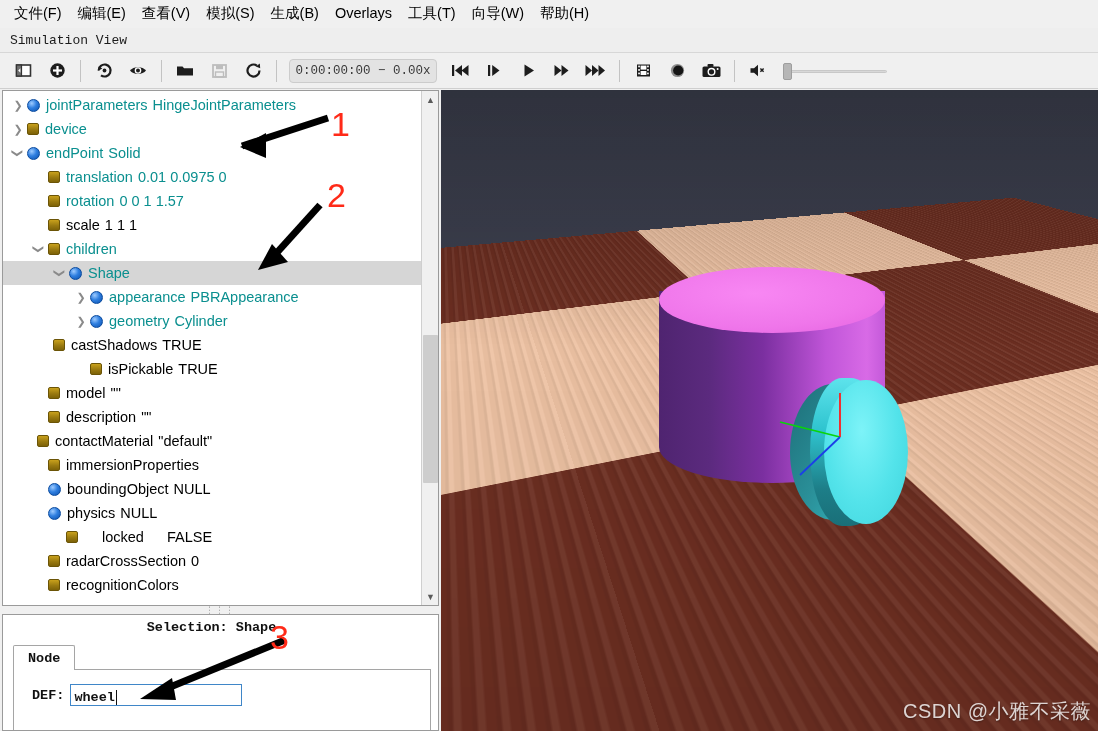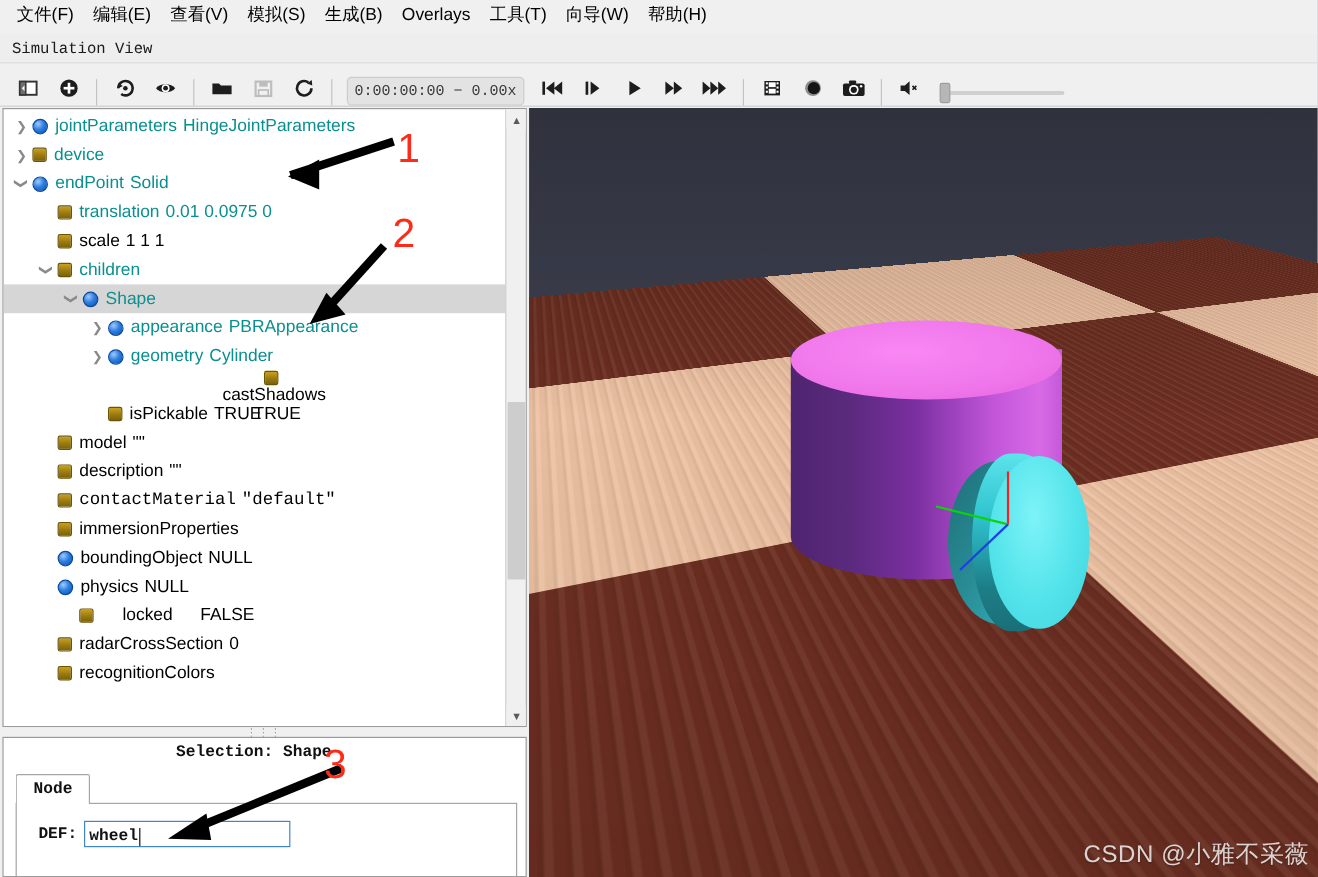--- a/index.html
+++ b/index.html
@@ -38,21 +38,21 @@
     font-family: "Liberation Mono", monospace;
     font-size: 13px;
     color: #1b1b1b;
   }
 
   
   .toolbar {
     position: absolute; left: 0; top: 53px; width: 1098px; height: 36px;
     background: #f0f0f0;
     border-bottom: 1px solid #cfcfcf;
-    display: flex; align-items: flex-end;
+    display: flex; align-items: center;
     padding: 0 6px;
   }
   .tbtn {
     width: 34px; height: 30px;
     display: flex; align-items: center; justify-content: center;
     cursor: default; border-radius: 3px;
   }
   .tbtn svg { display: block; }
   .tsep {
     width: 1px; height: 22px; background: #c3c3c3; margin: 0 6px;
@@ -490,20 +490,26 @@
         </div>
         <div class="trow" style="padding-left: 27px;">
           <span class="twist"></span>
           <span class="fieldicon"></span>
           <span class="tlabel">translation</span>
           <span class="tval">0.01 0.0975 0</span>
         </div>
         <div class="trow" style="padding-left: 27px;">
           <span class="twist"></span>
           <span class="fieldicon"></span>
+          <span class="tlabel">rotation</span>
+          <span class="tval">0 0 1 1.57</span>
+        </div>
+        <div class="trow" style="padding-left: 27px;">
+          <span class="twist"></span>
+          <span class="fieldicon"></span>
           <span class="tlabel black">scale</span>
           <span class="tval black">1 1 1</span>
         </div>
         <div class="trow" style="padding-left: 27px;">
           <span class="twist" style="transform: rotate(90deg);">❯</span>
           <span class="fieldicon"></span>
           <span class="tlabel">children</span>
         </div>
         <div class="trow sel" style="padding-left: 48px;">
           <span class="twist" style="transform: rotate(90deg);">❯</span>
@@ -515,21 +521,21 @@
           <span class="nodeicon"></span>
           <span class="tlabel">appearance</span>
           <span class="tval">PBRAppearance</span>
         </div>
         <div class="trow" style="padding-left: 69px;">
           <span class="twist">❯</span>
           <span class="nodeicon"></span>
           <span class="tlabel">geometry</span>
           <span class="tval">Cylinder</span>
         </div>
-        <div class="trow" style="padding-left: 32px; flex-direction: column;">
+        <div class="trow" style="padding-left: 32px;">
           <span class="twist"></span>
           <span class="fieldicon"></span>
           <span class="tlabel black">castShadows</span>
           <span class="tval black">TRUE</span>
         </div>
         <div class="trow" style="padding-left: 69px;">
           <span class="twist"></span>
           <span class="fieldicon"></span>
           <span class="tlabel black">isPickable</span>
           <span class="tval black">TRUE</span>
@@ -539,21 +545,21 @@
           <span class="fieldicon"></span>
           <span class="tlabel black">model</span>
           <span class="tval black">""</span>
         </div>
         <div class="trow" style="padding-left: 27px;">
           <span class="twist"></span>
           <span class="fieldicon"></span>
           <span class="tlabel black">description</span>
           <span class="tval black">""</span>
         </div>
-        <div class="trow" style="padding-left: 27px; font-family: Liberation Mono, monospace;">
+        <div class="trow" style="padding-left: 16px;">
           <span class="twist"></span>
           <span class="fieldicon"></span>
           <span class="tlabel black">contactMaterial</span>
           <span class="tval black">"default"</span>
         </div>
         <div class="trow" style="padding-left: 27px;">
           <span class="twist"></span>
           <span class="fieldicon"></span>
           <span class="tlabel black">immersionProperties</span>
         </div>

